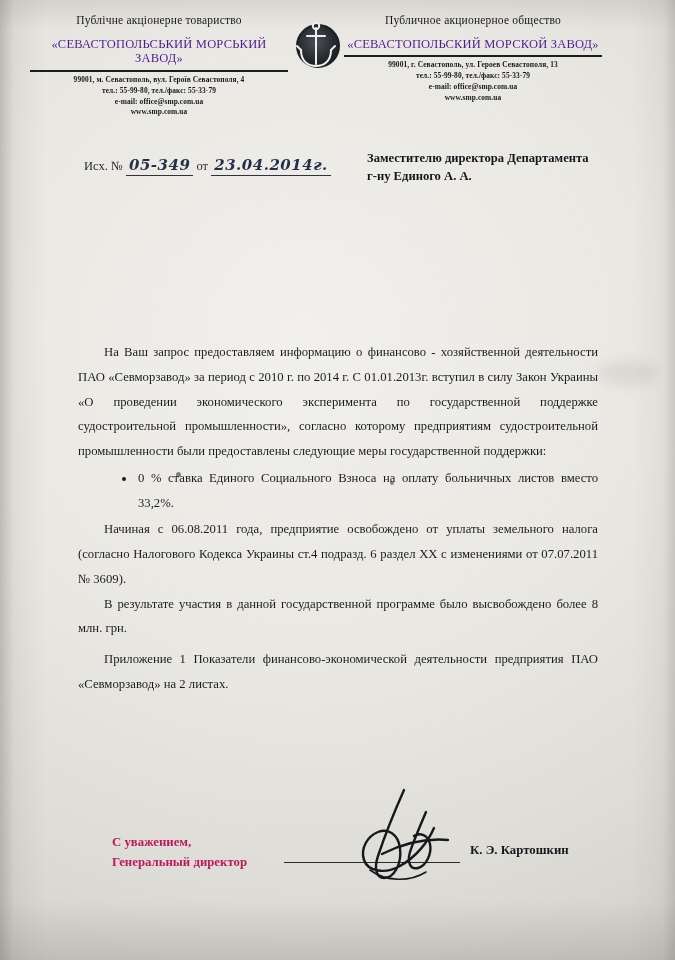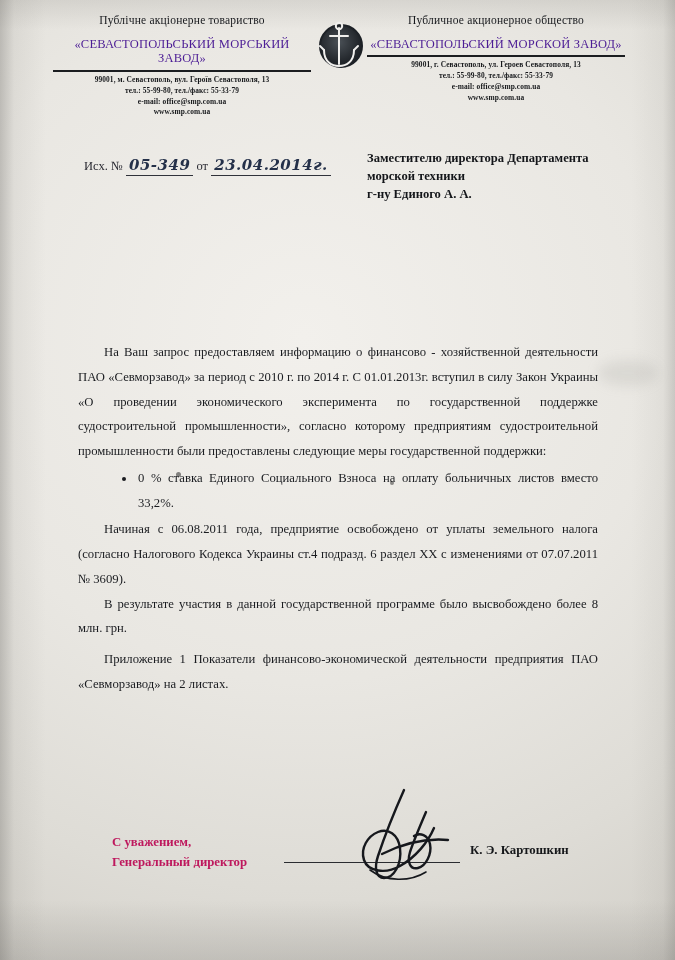--- a/index.html
+++ b/index.html
@@ -45,21 +45,21 @@
     color: #1c1c1c;
   }
 
   
   .letterhead {
     position: absolute;
     left: 24px;
     top: 14px;
     width: 628px;
     display: flex;
-    justify-content: center;
+    justify-content: flex-start;
     align-items: flex-start;
   }
   .lh-col {
     width: 258px;
     text-align: center;
     line-height: 1.18;
   }
   .lh-col.left { margin-left: 6px; }
   .lh-col.right { margin-right: 4px; }
   .lh-l1 {
@@ -231,21 +231,21 @@
 
   <div class="sheet">
 
     <div class="letterhead">
 
       <div class="lh-col left">
         <div class="lh-l1">Публічне акціонерне товариство</div>
         <div class="lh-l2">«СЕВАСТОПОЛЬСЬКИЙ МОРСЬКИЙ ЗАВОД»</div>
         <div class="lh-rule"></div>
         <div class="lh-small">
-          <div>99001, м. Севастополь, вул. Героїв Севастополя, 13</div>
+          <div>99001, м. Севастополь, вул. Героїв Севастополя, 4</div>
           <div>тел.: 55-99-80, тел./факс: 55-33-79</div>
           <div class="mail">e-mail: office@smp.com.ua</div>
           <div>www.smp.com.ua</div>
         </div>
       </div>
 
       <div class="emblem">
         <div class="ring"></div>
         <svg class="anchor" viewBox="0 0 56 62">
           <g stroke="#f0efed" stroke-width="2" fill="none" stroke-linecap="round">
@@ -275,21 +275,20 @@
 
     <div class="outgoing">
       <span>Исх. №</span>
       <span class="hand u">05-349</span>
       <span>от</span>
       <span class="hand u">23.04.2014г.</span>
     </div>
 
     <div class="addressee">
       <div>Заместителю директора Департамента</div>
-      <div>морской техники</div>
       <div>г-ну Единого А. А.</div>
     </div>
 
     <div class="body">
 
       <p>На Ваш запрос предоставляем информацию о финансово - хозяйственной деятельности ПАО «Севморзавод» за период с 2010 г. по 2014 г. С 01.01.2013г. вступил в силу Закон Украины «О проведении экономического эксперимента по государственной поддержке судостроительной промышленности», согласно которому предприятиям судостроительной промышленности были предоставлены следующие меры государственной поддержки:</p>
 
       <ul class="bullets">
         <li>0 % ставка Единого Социального Взноса на оплату больничных листов вместо 33,2%.</li>
       </ul>

